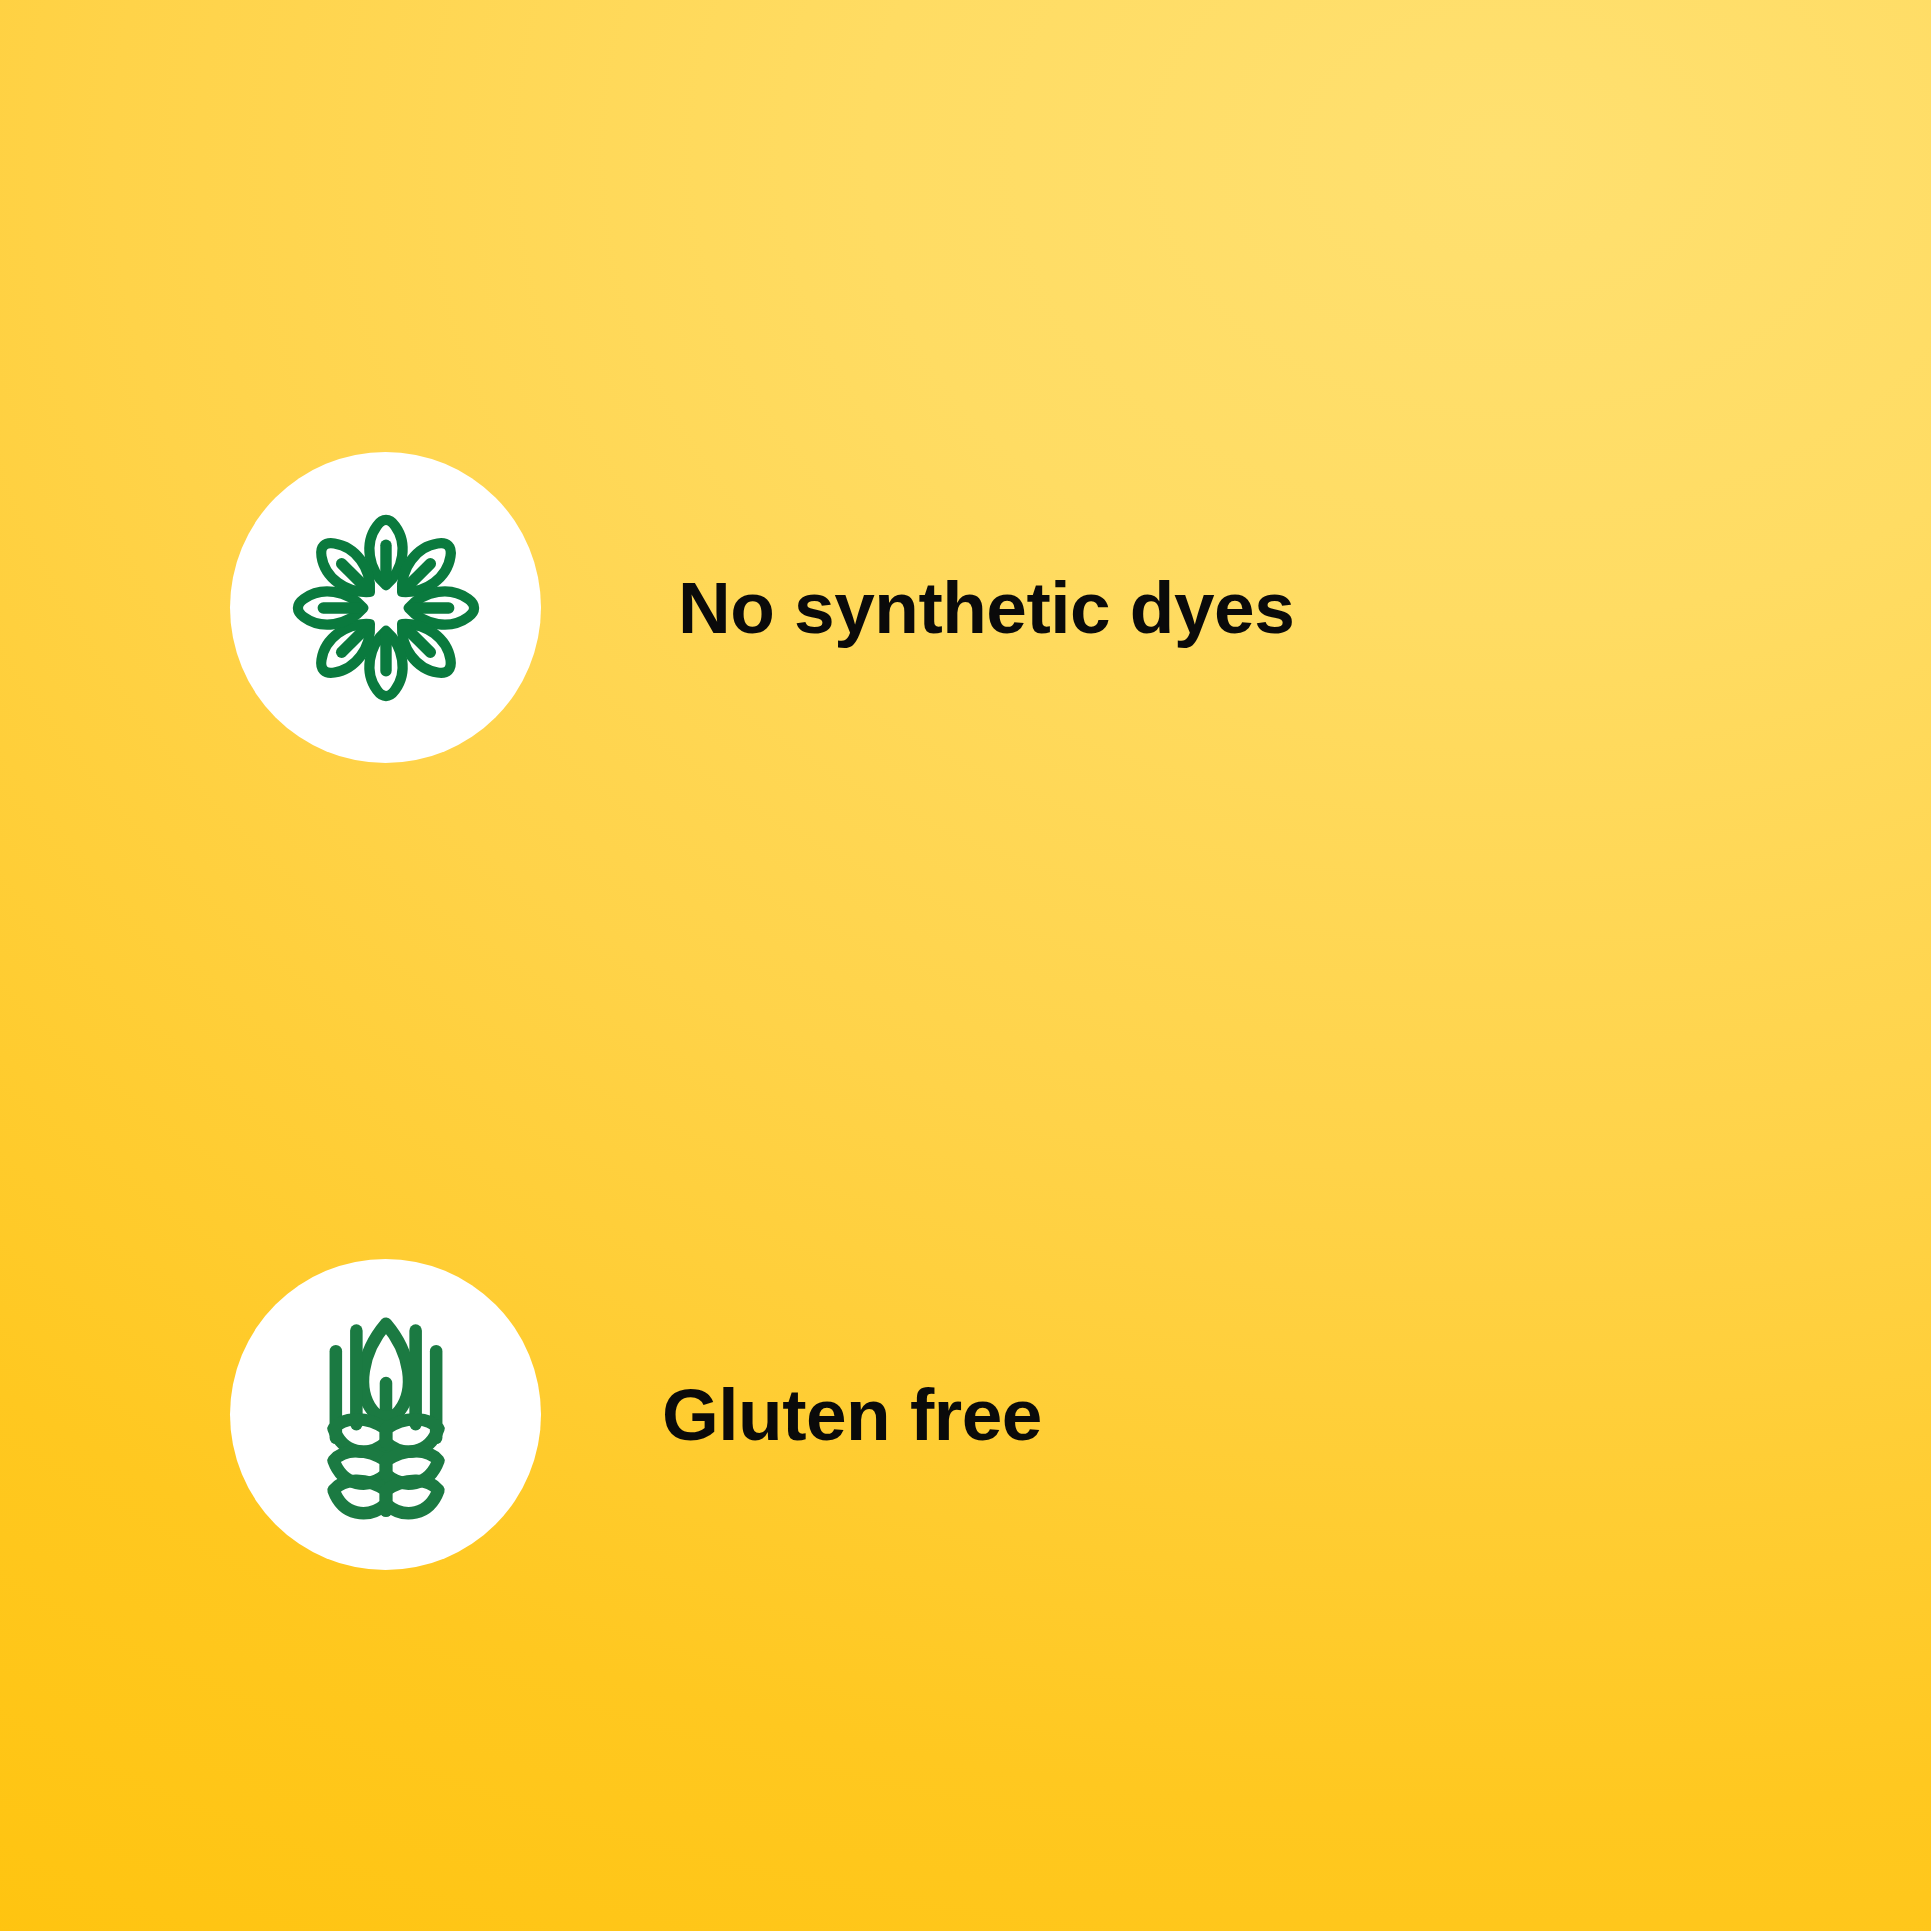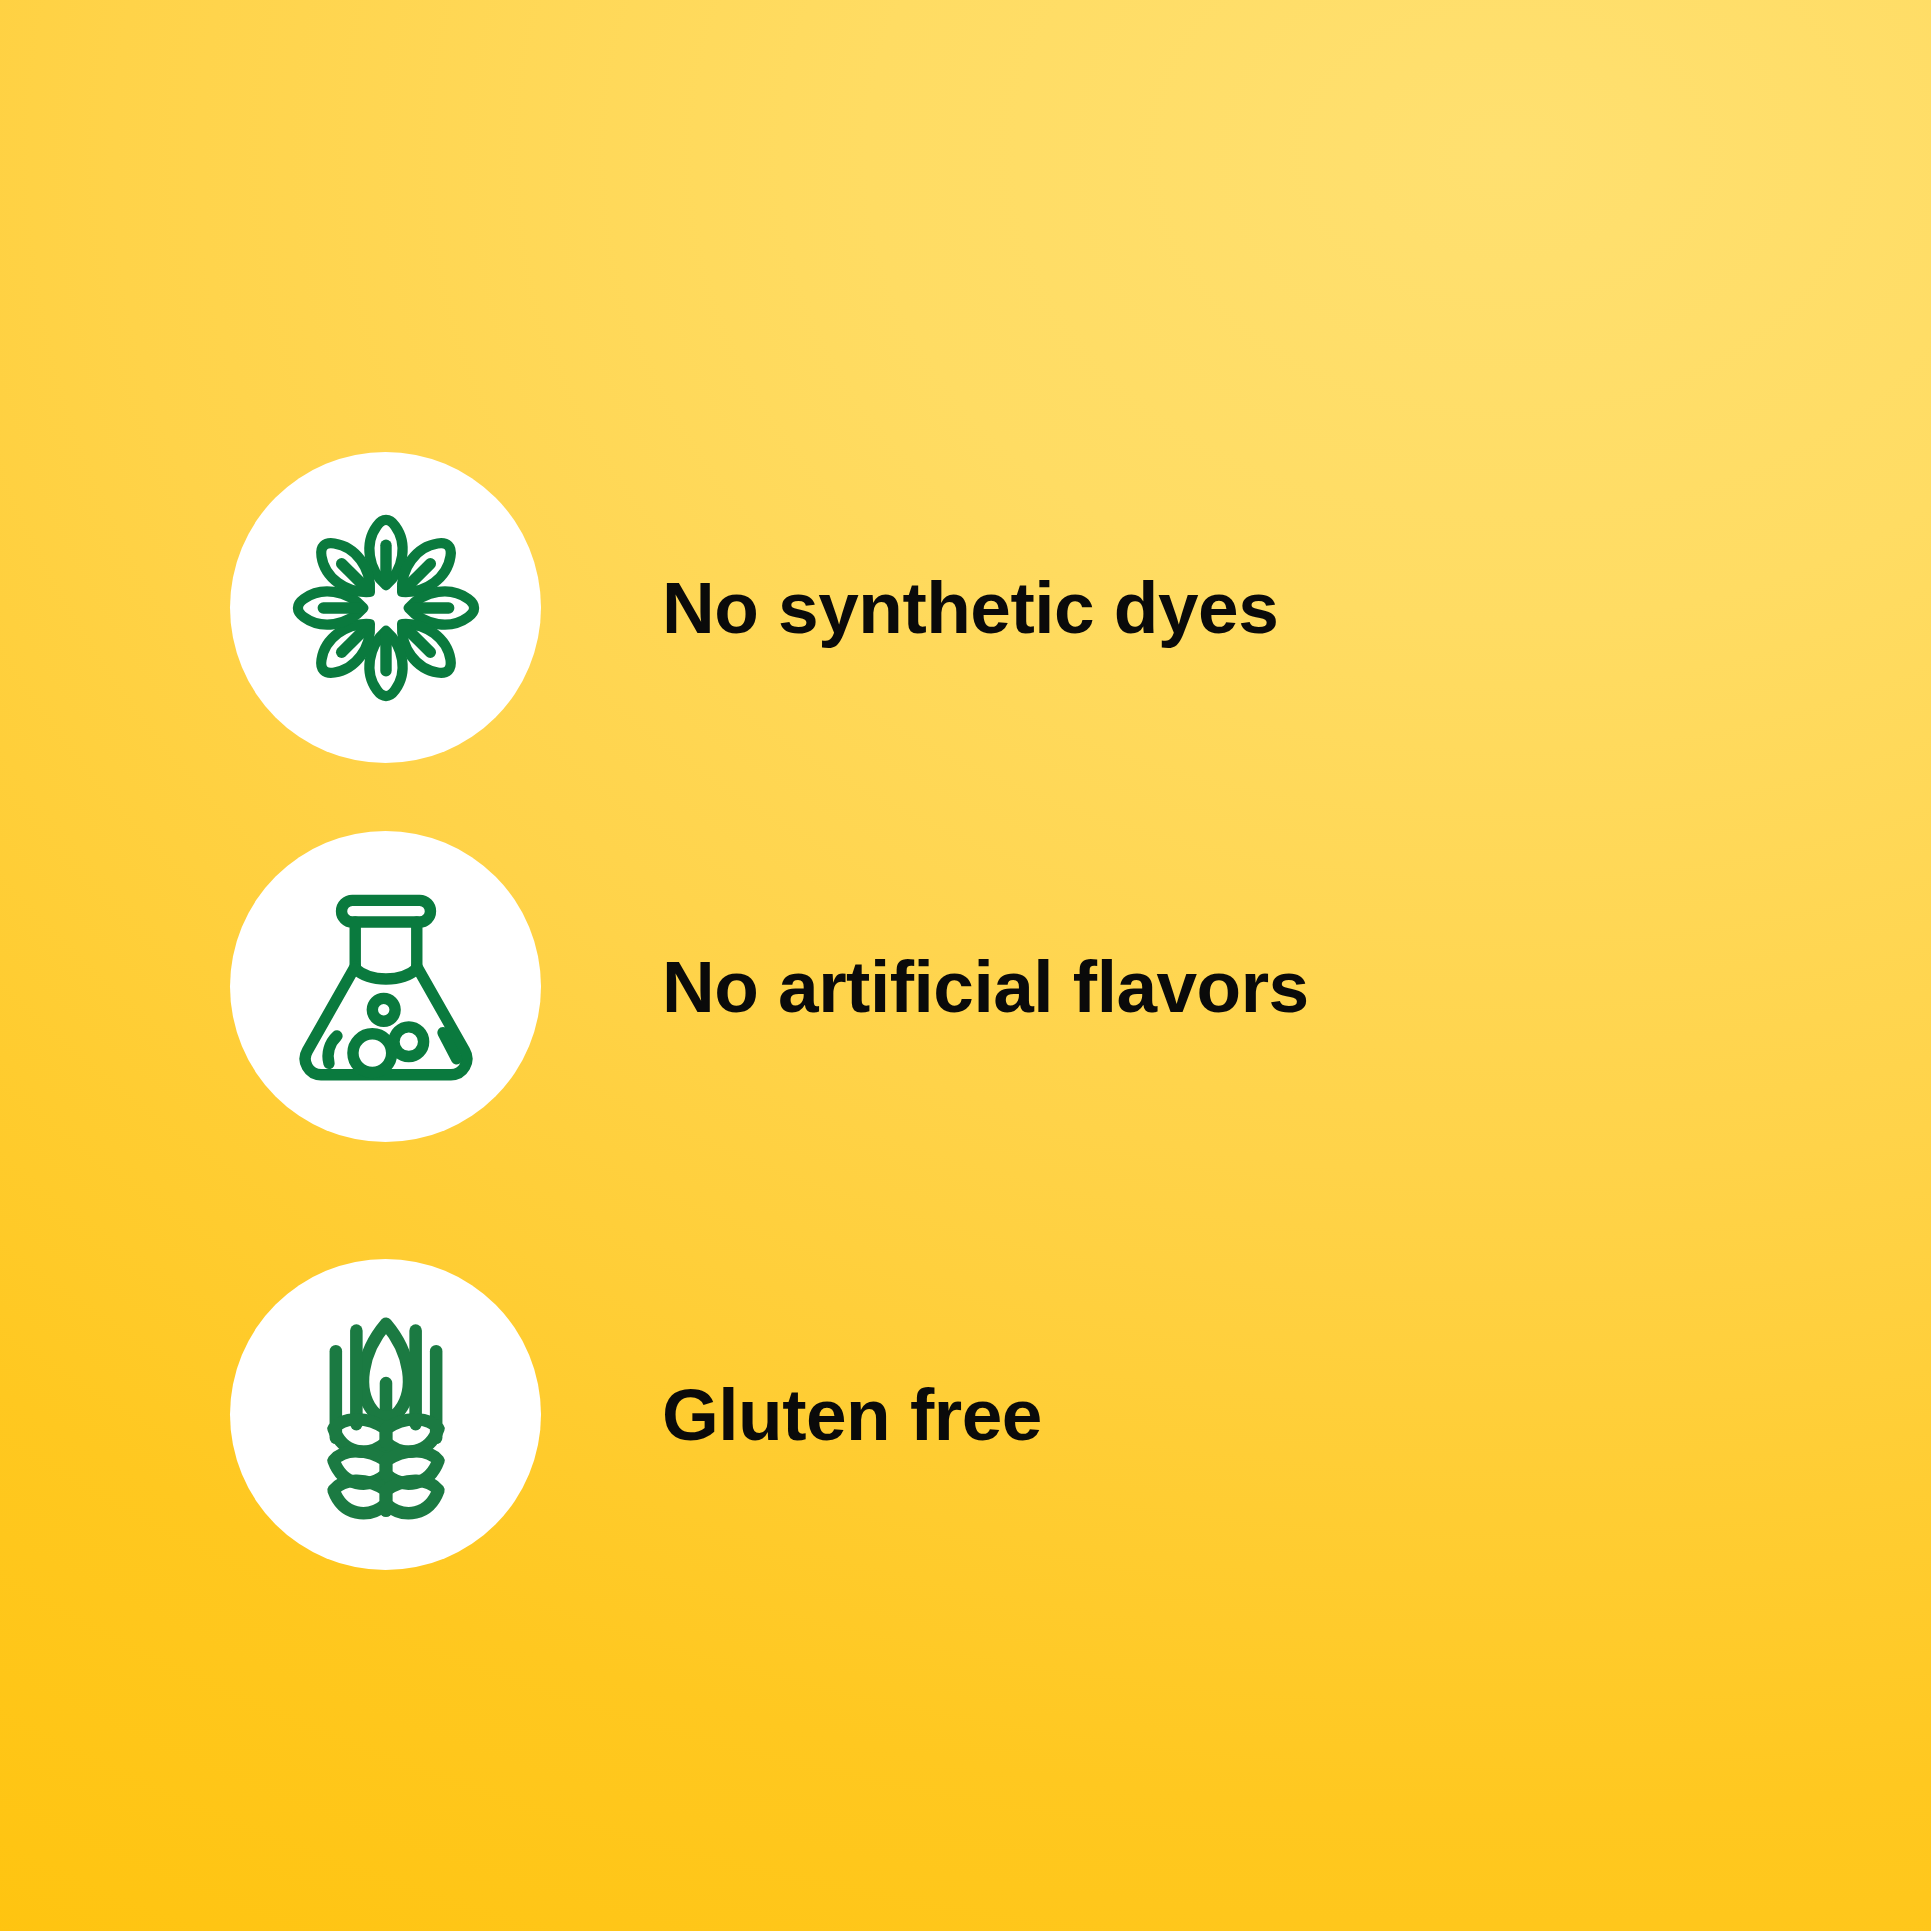--- a/index.html
+++ b/index.html
@@ -67,21 +67,21 @@
     height: 1597px;
   }
   .feature-row {
     position: absolute;
     left: 230px;
     width: 1641px;
     height: 311px;
     display: flex;
     align-items: center;
   }
-  .feature-row.row-0 { top: 118px; }
+  .feature-row.row-0 { top: 118px; gap: 16px; }
   .feature-row.row-1 { top: 497px; }
   .feature-row.row-2 { top: 925px; }
 
   .icon-badge {
     width: 311px;
     height: 311px;
     border-radius: 50%;
     background: #FFFFFF;
     flex: 0 0 311px;
     display: flex;
@@ -152,45 +152,20 @@
                 <path d="M0,-20 C-16,-34 -19,-57 -8,-72 C-3,-79 3,-79 8,-72 C19,-57 16,-34 0,-20 Z"></path>
                 <path d="M0,-22 L0,-55" stroke-width="10"></path>
               </g>
             </g>
           </g>
         </svg>
       </div>
       <div class="feature-label">No synthetic dyes</div>
     </div>
 
-    <div class="feature-row row-1">
-      <div class="icon-badge">
-        <svg viewBox="0 0 200 200">
-          <g fill="none" stroke="#0A7A3E" stroke-width="10" stroke-linecap="round" stroke-linejoin="round">
-
-            <rect x="61" y="24" width="78" height="19" rx="9.5"></rect>
-
-            <path d="M73,43 L73,82"></path>
-            <path d="M127,43 L127,82"></path>
-
-            <path d="M73,82 L31,156 a14,14 0 0 0 12,21 l114,0 a14,14 0 0 0 12,-21 L127,82"></path>
-
-            <path d="M73,84 C86,96 114,96 127,84"></path>
-
-            <path d="M57,143 a24,24 0 0 0 -7,24"></path>
-            <path d="M150,140 l12,23"></path>
-
-            <circle cx="98" cy="120" r="10"></circle>
-            <circle cx="120" cy="148" r="13"></circle>
-            <circle cx="88" cy="158" r="17"></circle>
-          </g>
-        </svg>
-      </div>
-      <div class="feature-label">No artificial flavors</div>
-    </div>
 
     <div class="feature-row row-2">
       <div class="icon-badge">
         <svg viewBox="0 0 200 200">
           <g fill="none" stroke="#1B7A42" stroke-width="11" stroke-linecap="round" stroke-linejoin="round">
 
             <path d="M100,72 L100,184"></path>
 
             <path d="M100,20 C78,46 74,78 88,96 C94,104 106,104 112,96 C126,78 122,46 100,20 Z"></path>
 

